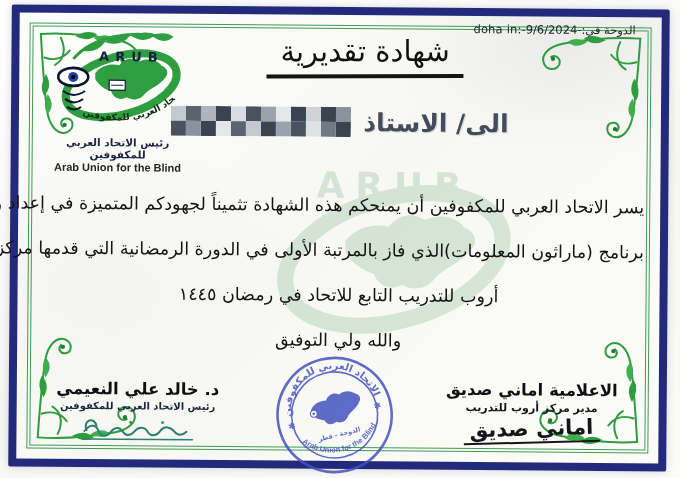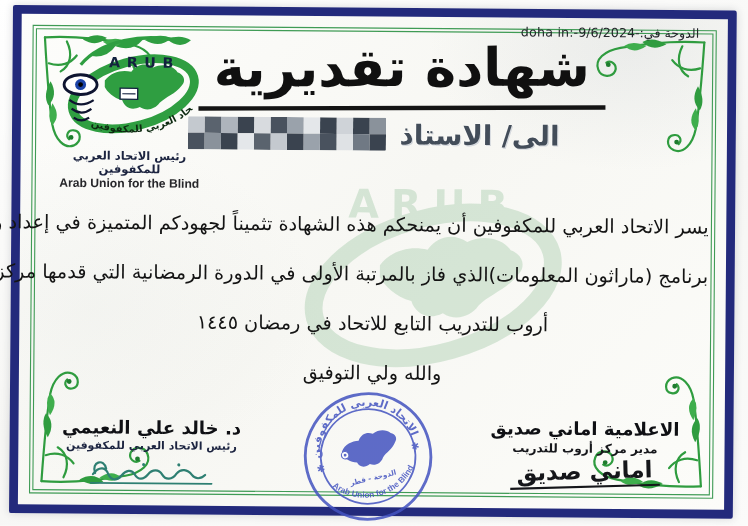--- a/index.html
+++ b/index.html
@@ -28,21 +28,21 @@
   .date{
     position:absolute;top:6px;right:26px;font-size:11.5px;color:#23252a;
     direction:rtl;letter-spacing:.2px;
   }
   .logo-block{position:absolute;left:18px;top:10px;width:162px;text-align:center;}
   .logo-block svg{width:150px;height:112px;display:block;margin:0 auto;}
   .logo-sub-ar{font-size:10.5px;font-weight:bold;color:#1c2440;margin-top:1px;}
   .logo-sub-en{font-size:11px;font-weight:bold;color:#26262a;font-family:"Liberation Sans",sans-serif;margin-top:1px;}
   .title-wrap{position:absolute;left:110px;right:60px;top:20px;text-align:center;}
   .title{
-    display:inline-block;font-size:48px;font-weight:bold;color:#101010;
+    display:inline-block;font-size:29px;font-weight:normal;color:#101010;
     padding:0 14px 6px;border-bottom:4px solid #141414;line-height:1.15;
     transform:rotate(-.6deg);
   }
   .recipient{
     position:absolute;left:0;right:0;top:92px;direction:rtl;
     display:flex;justify-content:center;align-items:center;gap:12px;
     font-size:25px;font-weight:bold;color:#434d59;
     text-shadow:0 0 2px #ffffff,1px 1px 0 #c9ced4;
   }
   .redacted{

